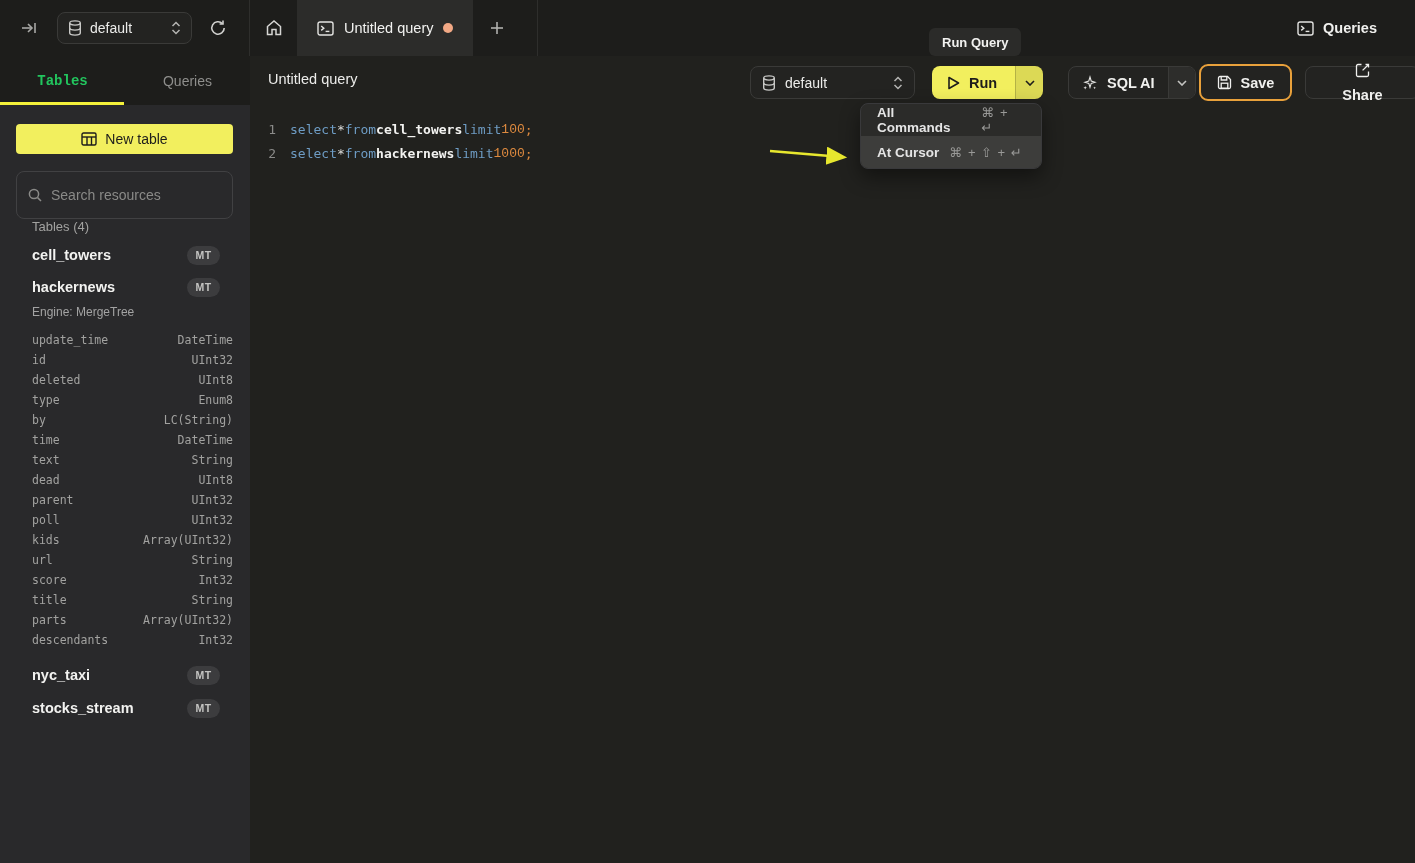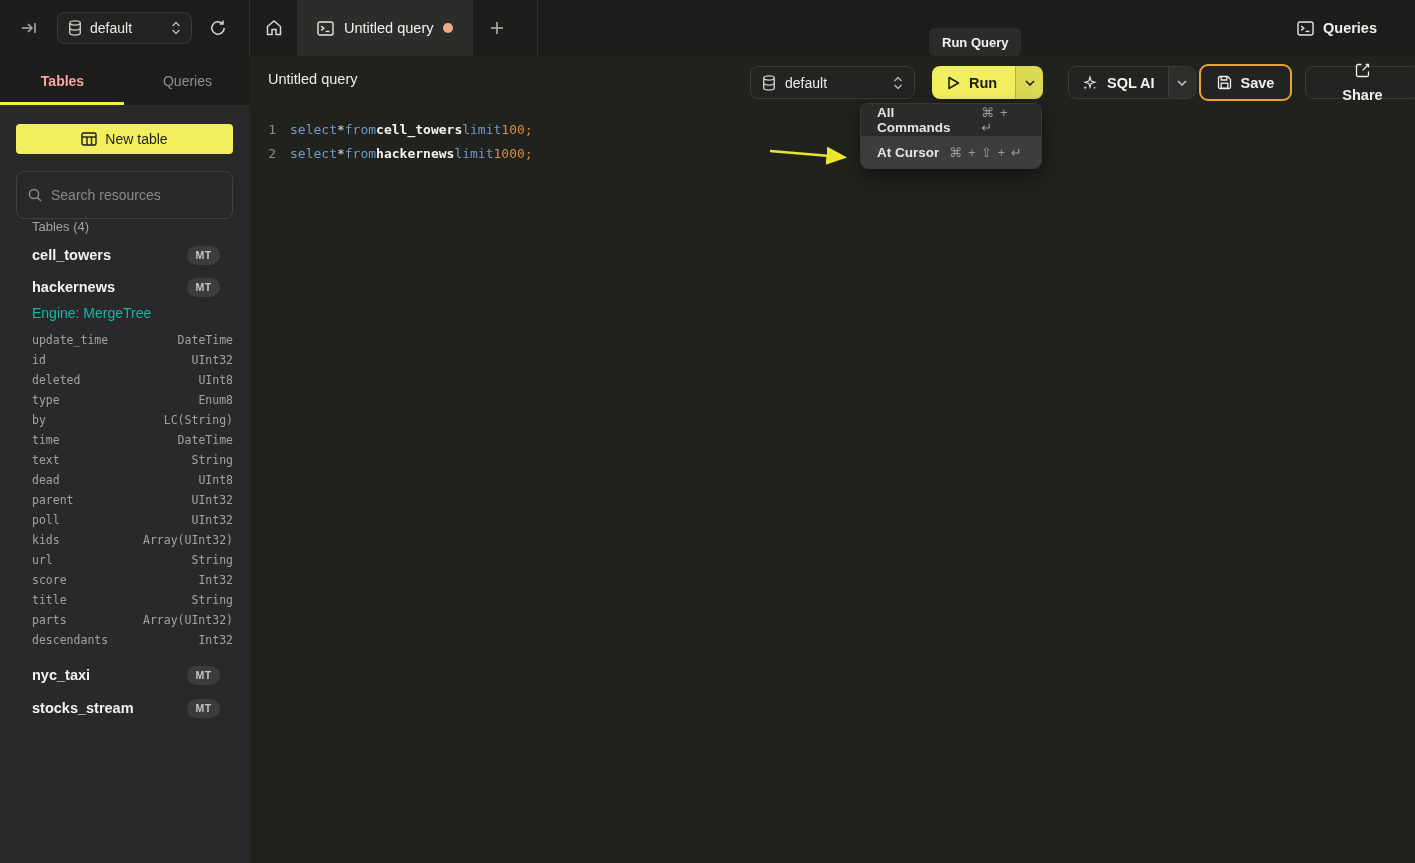--- a/index.html
+++ b/index.html
@@ -22,36 +22,36 @@
   .home-btn { width:47px; height:56px; color:#d6d6d4; }
   .query-tab { display:flex; align-items:center; gap:10px; padding:0 20px; background:#2c2c2a; cursor:pointer; }
   .query-tab .title { font-size:14.5px; color:#f2f2f0; }
   .dirty-dot { width:10px; height:10px; border-radius:50%; background:#f2a985; }
   .newtab-btn { width:47px; height:56px; color:#b0b0ae; font-size:20px; }
   .tabstrip-end { position:absolute; left:537px; top:0; width:1px; height:56px; background:#2e2e2c; }
   .queries-top-btn { position:absolute; right:38px; top:0; height:56px; display:flex; align-items:center; gap:9px; color:#f0f0ee; cursor:pointer; background:none; border:none; font-size:14.5px; font-weight:600; }
   
   .side-tabs { position:absolute; left:0; top:56px; width:250px; height:49px; background:#1d1d1b; display:flex; }
   .side-tab { width:125px; display:flex; align-items:center; justify-content:center; font-size:14px; cursor:pointer; position:relative; }
-  .side-tab.active { color:#fca5a5; font-weight:700; }
+  .side-tab.active { color:#22c55e; font-weight:700;font-family:Liberation Mono, monospace; }
   .side-tab.inactive { color:#8e8e8c; }
   .side-tab.active::after { content:""; position:absolute; left:0; right:1px; bottom:0; height:3px; background:#f4f13b; }
   .sidebar { position:absolute; left:0; top:105px; width:250px; height:758px; background:#29292b; }
   .new-table-btn { position:absolute; left:16px; top:19px; width:217px; height:30px; background:#f2ef5e; border:none; border-radius:4px;
     display:flex; align-items:center; justify-content:center; gap:8px; color:#1d1d1b; font-size:14px; font-weight:500; font-family:"Liberation Sans",sans-serif; cursor:pointer; }
   .search-box { position:absolute; left:16px; top:66px; width:217px; height:48px; border:1px solid #414143; border-radius:8px;
     display:flex; align-items:center; gap:9px; padding:0 11px; color:#8a8a88; }
   .search-box input { flex:1; background:transparent; border:none; outline:none; color:#ececea; font-size:14px; font-family:"Liberation Sans",sans-serif; }
   .search-box input::placeholder { color:#8a8a88; }
   .section-hdr { position:absolute; left:32px; top:114px; font-size:13px; color:#a2a2a0; }
   .tbl-row { position:absolute; left:16px; width:217px; height:28px; display:flex; align-items:center; cursor:pointer; }
   .tbl-row .nm { margin-left:16px; font-size:14.5px; font-weight:600; color:#f2f2f0; flex:1; }
   .mt-badge { width:33px; height:19px; border-radius:10px; background:#3c3c3e; color:#c4c4c2; font-size:10.5px; font-weight:700;
     display:flex; align-items:center; justify-content:center; letter-spacing:.3px; margin-right:13px; }
-  .engine-lbl { position:absolute; left:32px; top:200px; font-size:14px; color:#14b8a6; }
+  .engine-lbl { position:absolute; left:32px; top:200px; font-size:12px; color:#a3a3a3; }
   .col-list { position:absolute; left:32px; top:225px; width:201px; }
   .col-row { display:flex; justify-content:space-between; height:20px; align-items:center;
     font-family:"DejaVu Sans Mono", monospace; font-size:11.5px; color:#a2a2a0; }
   
   .main-toolbar { position:absolute; left:250px; top:56px; width:1165px; height:49px; }
   .doc-title { position:absolute; left:18px; top:15px; font-size:14.5px; color:#ececea; }
   .tb-db-select { position:absolute; left:500px; top:10px; width:165px; height:33px; display:flex; align-items:center; gap:9px;
     background:#232321; border:1px solid #3a3a38; border-radius:8px; padding:0 11px; cursor:pointer; }
   .tb-db-select .lbl { font-size:14px; color:#ececea; flex:1; }
   .run-btn { position:absolute; left:682px; top:10px; height:33px; display:flex; border-radius:8px; overflow:hidden; cursor:pointer; }
@@ -64,21 +64,21 @@
     background:#232321; border:2px solid #e9a13b; border-radius:9px; color:#f0f0ee; font-size:14.5px; font-weight:600; font-family:"Liberation Sans",sans-serif; cursor:pointer; }
   .share-btn { position:absolute; left:1055px; top:10px; width:115px; height:33px; display:flex; align-items:center; justify-content:center; gap:9px;
     background:#232321; border:1px solid #3a3a38; border-radius:8px; color:#f0f0ee; font-size:14.5px; font-weight:600; font-family:"Liberation Sans",sans-serif; cursor:pointer;flex-direction:column; }
   
   .editor { position:absolute; left:250px; top:105px; width:1165px; height:758px; padding-top:12px; }
   .code-line { display:flex; height:24px; align-items:center; font-family:"DejaVu Sans Mono", monospace; font-size:13px; }
   .code-line .ln { width:26px; text-align:right; color:#8b8b89; margin-right:14px; }
   .tok-kw { color:#6e9cc4; }
   .tok-pl { color:#dcdcda; }
   .tok-tbl { color:#f2f2f0; font-weight:700; }
-  .tok-num { color:#de8a3f; }
+  .tok-num { color:#de8a3f;font-family:Liberation Mono, monospace; }
   .tok-pn { color:#de8a3f; }
   
   .tooltip { position:absolute; left:929px; top:28px; height:28px; padding:0 13px; background:#2b2b29; border-radius:6px;
     display:flex; align-items:center; font-size:13px; font-weight:600; color:#f2f2f0; }
   .run-menu { position:absolute; left:860px; top:103px; width:182px; background:#2b2b29; border:1px solid #39393b; border-radius:8px; overflow:hidden;
     box-shadow:0 8px 20px rgba(0,0,0,.45); }
   .menu-item { height:32px; display:flex; align-items:center; padding:0 16px; gap:10px; font-size:13.5px; cursor:pointer; }
   .menu-item.hl { background:#3d3d3b; }
   .menu-item .mlbl { color:#e5e5e5; font-weight:600; }
   .menu-item .msc { color:#9a9a98; font-size:13px; letter-spacing:1px; }

